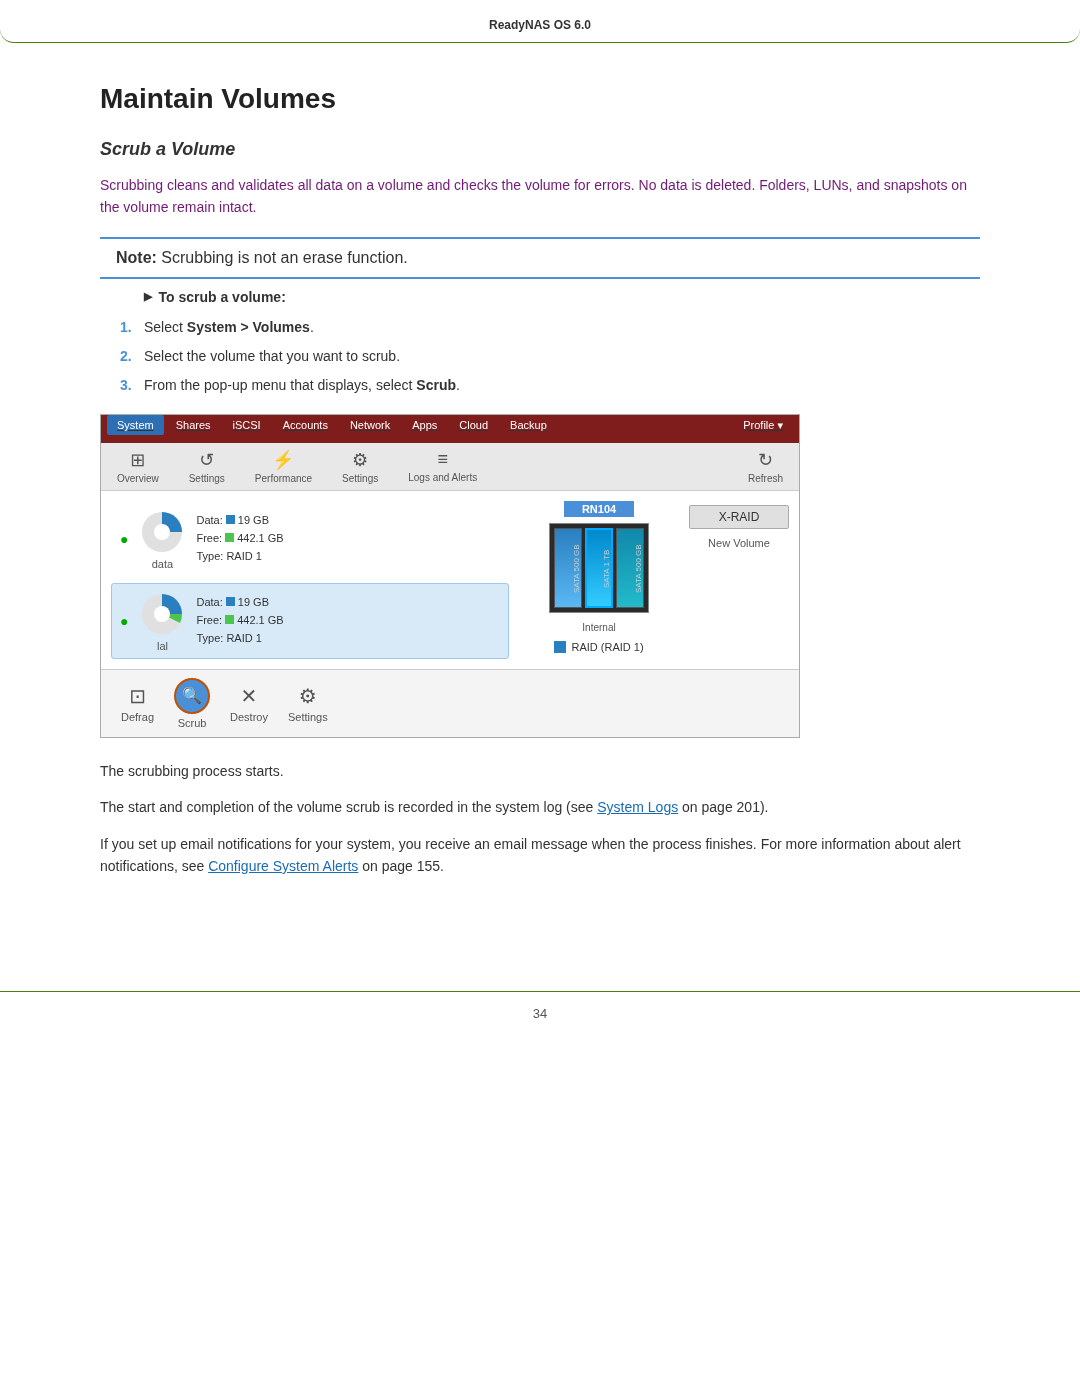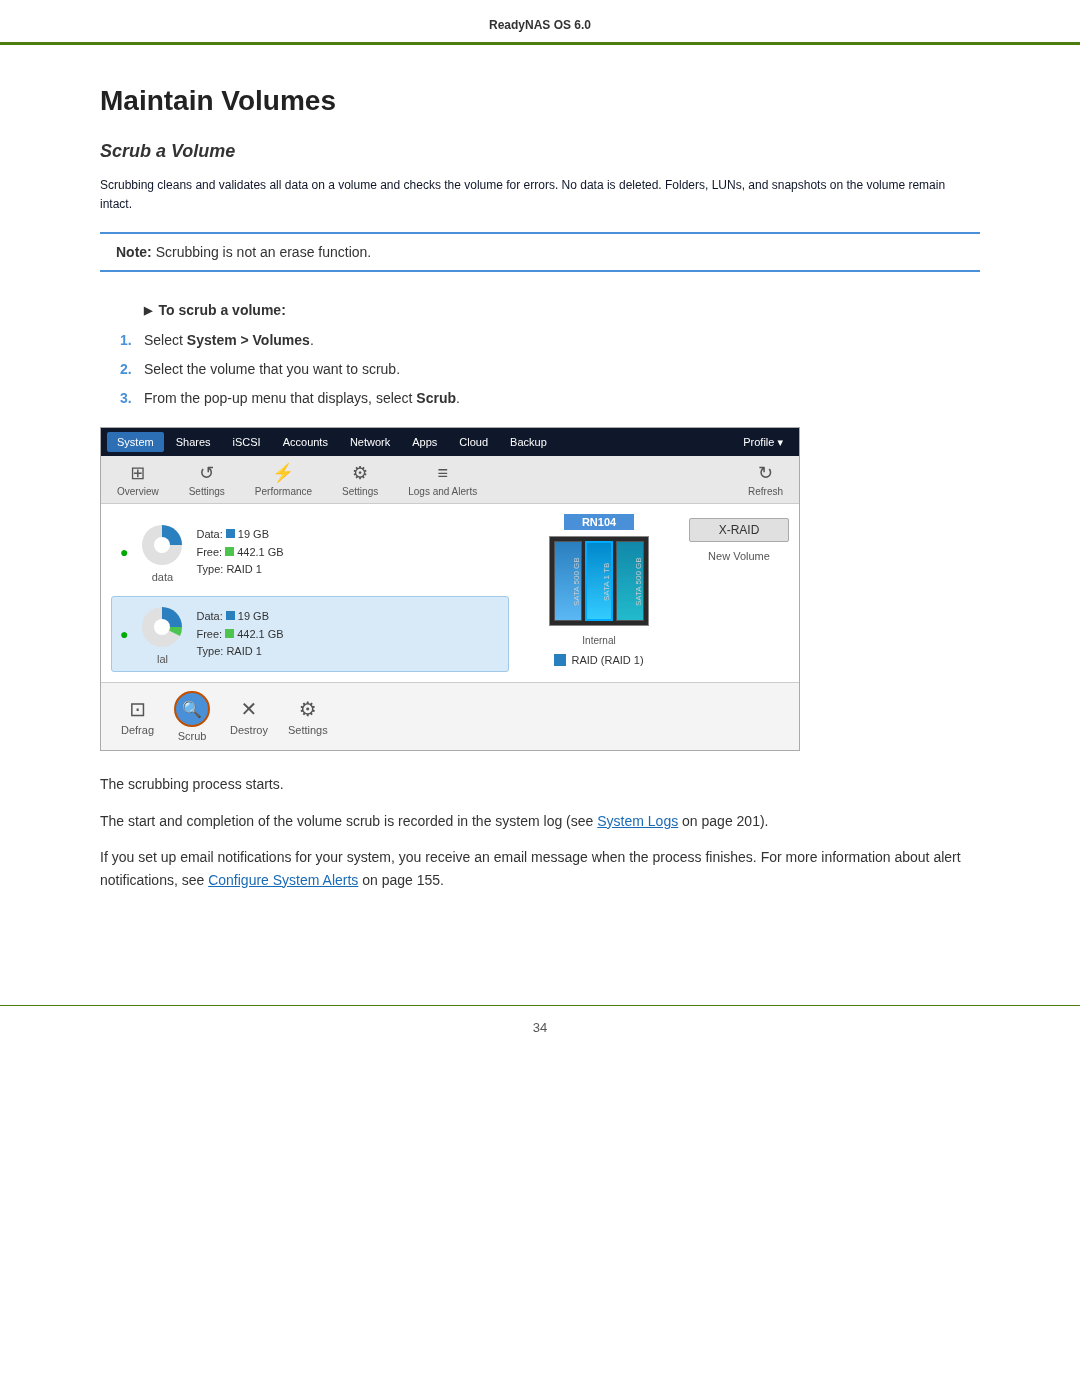--- a/index.html
+++ b/index.html
@@ -12,21 +12,22 @@
       min-height: 1397px;
       padding: 0;
     }
 
     .page-header {
       text-align: center;
       padding: 18px 0 10px;
       font-size: 12px;
       font-weight: bold;
       color: #333;
-      border-bottom: 3px solid #4d7c0f;
+      border-bottom: 1px solid #4d7c0f;
+      border-radius: 14px;
     }
 
     .page-content {
       padding: 40px 100px 60px 100px;
     }
 
     .page-title {
       font-size: 28px;
       font-weight: bold;
       color: #222;
@@ -35,32 +36,32 @@
 
     .section-title {
       font-size: 18px;
       font-style: italic;
       font-weight: bold;
       color: #333;
       margin-bottom: 14px;
     }
 
     .body-text {
-      font-size: 12px;
+      font-size: 14px;
       line-height: 1.6;
-      color: #0f172a;
+      color: #701a75;
       margin-bottom: 18px;
     }
 
     .note-box {
       border-top: 2px solid #4a90d9;
       border-bottom: 2px solid #4a90d9;
       padding: 10px 16px;
-      margin: 18px 0 30px 0;
-      font-size: 14px;
+      margin: 18px 0 10px 0;
+      font-size: 16px;
       color: #333;
     }
     .note-box .note-label {
       font-weight: bold;
       color: #333;
     }
 
     .instruction-block {
       margin-bottom: 18px;
     }
@@ -106,26 +107,27 @@
     .screenshot-container {
       border: 1px solid #aaa;
       margin: 18px 0 22px 0;
       font-size: 12px;
       background: #f0f0f0;
       width: 700px;
     }
 
     
     .nav-bar {
-      background: #0f172a;
-      display: flex;
-      align-items: center;
+      background: #7f1d1d;
+      display: flex;
+      align-items: flex-start;
       height: 28px;
       padding: 0 6px;
       gap: 2px;
+      text-decoration: underline;
     }
 
     .nav-item {
       color: #fff;
       font-size: 11px;
       padding: 4px 10px;
       cursor: pointer;
       border-radius: 2px;
     }
 

